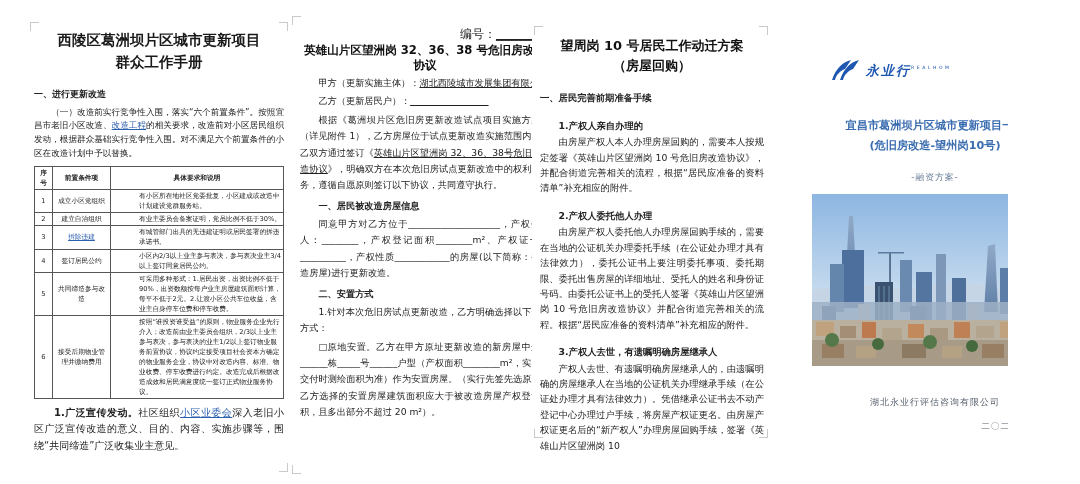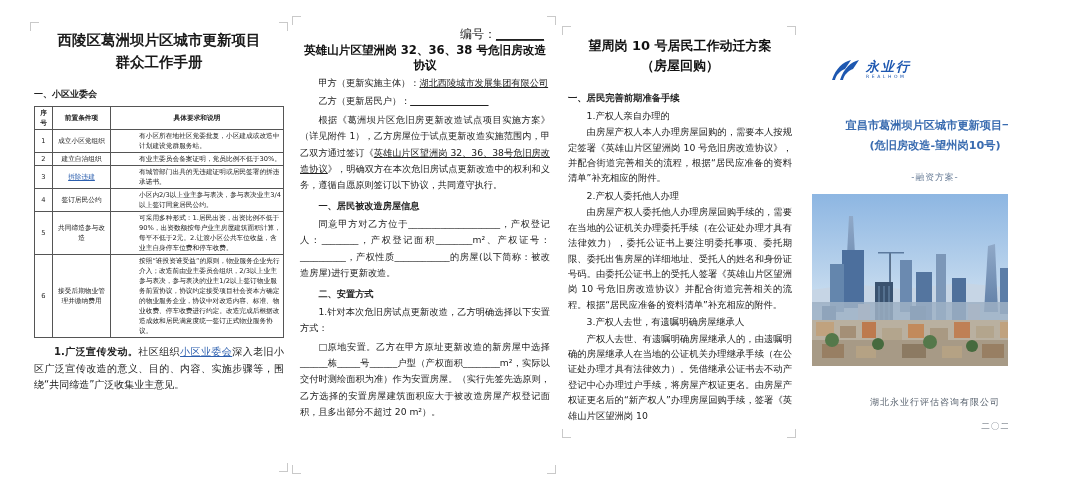--- a/index.html
+++ b/index.html
@@ -37,31 +37,31 @@
   
   #page2 { left:290px; width:268px; padding:26px 8px 0 10px; }
   #page2 .serial { text-align:right; font-size:12px; padding-right:6px; }
   #page2 .title { text-align:center; font-weight:bold; font-size:11.6px; color:#111; }
   #page2 .body { margin-top:2px; font-size:9.2px; line-height:1.78; text-align:justify; }
   #page2 .pline { margin-top:2px; text-indent:2em; }
   #page2 .para { text-indent:2em; margin-top:2px; }
   #page2 .sec { font-weight:bold; text-indent:2em; margin-top:4px; }
 
   
-  #page3 { left:560px; width:238px; padding:36px 6px 8px 8px; }
+  #page3 { left:532px; width:238px; padding:36px 6px 8px 8px; }
   #page3 .title { text-align:center; font-weight:bold; font-size:13px; line-height:1.55; color:#111; }
   #page3 .body { margin-top:14px; font-size:9.3px; line-height:1.66; text-align:justify; }
   #page3 .sec { font-weight:bold; margin-top:4px; }
-  #page3 .sub { font-weight:normal; text-indent:2em; margin-top:2px; }
+  #page3 .sub { font-weight:bold; text-indent:2em; margin-top:12px; }
   #page3 .para { text-indent:2em; margin-top:1px; }
 
   
   #page4 { left:802px; width:266px; padding:30px 10px 0 10px; }
   #page4 .logo-row { display:flex; align-items:center; gap:6px; margin:28px 0 0 18px; }
-  #page4 .logo-txt { display:flex; flex-direction:column; line-height:1; }
+  #page4 .logo-txt { display:flex; flex-direction:row; line-height:1; }
   #page4 .logo-cn { font-size:13px; font-weight:bold; color:#1d57b0; letter-spacing:2px; font-style:italic; }
   #page4 .logo-en { font-size:4.5px; color:#1d57b0; letter-spacing:2.6px; margin-top:2px; }
   #page4 .cover-title { text-align:center; font-weight:bold; font-size:11.2px; line-height:1.8; margin-top:34px; }
   #page4 .cover-sub { text-align:center; font-size:8.8px; color:#6b7f99; letter-spacing:1px; margin-top:16px; }
   #page4 .photo { display:block; width:246px; height:172px; margin:10px auto 0 auto; }
   #page4 .company { text-align:center; font-size:9px; color:#5a6470; margin-top:30px; letter-spacing:1px; }
   #page4 .date { text-align:right; font-size:8.6px; color:#5a6470; margin-top:12px; letter-spacing:1px; }
 </style>
 </head>
 <body>
@@ -69,21 +69,22 @@
 <div id="canvas">
 
   <div class="page" id="page1">
     <div class="crop tl" style="left:0;top:22px;"></div>
     <div class="crop tr" style="right:0;top:22px;"></div>
     <div class="crop br" style="right:0;bottom:12px;"></div>
     <div class="title">
       <div>西陵区葛洲坝片区城市更新项目</div>
       <div>群众工作手册</div>
     </div>
-    <div class="sec">一、小区业委会</div>
+    <div class="sec">一、进行更新改造</div>
+    <div class="para"><span>（一）改造前实行竞争性入围，落实“六个前置条件”。按照宜昌市老旧小区改造、</span><span class="doclink">改造工程</span><span>的相关要求，改造前对小区居民组织发动，根据群众基础实行竞争性入围。对不满足六个前置条件的小区在改造计划中予以替换。</span></div>
     <table>
       <colgroup>
           <col class="w1">
           <col class="w2">
           <col>
         </colgroup>
       <thead>
         <tr>
           <th>序号</th>
           <th>前置条件项</th>

